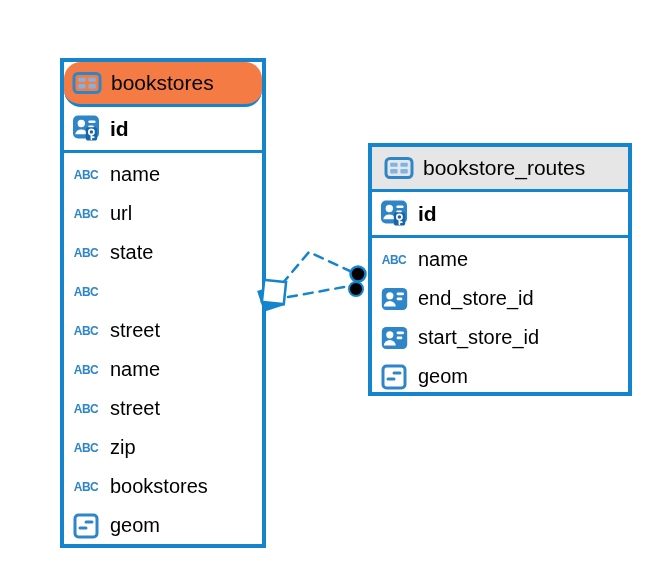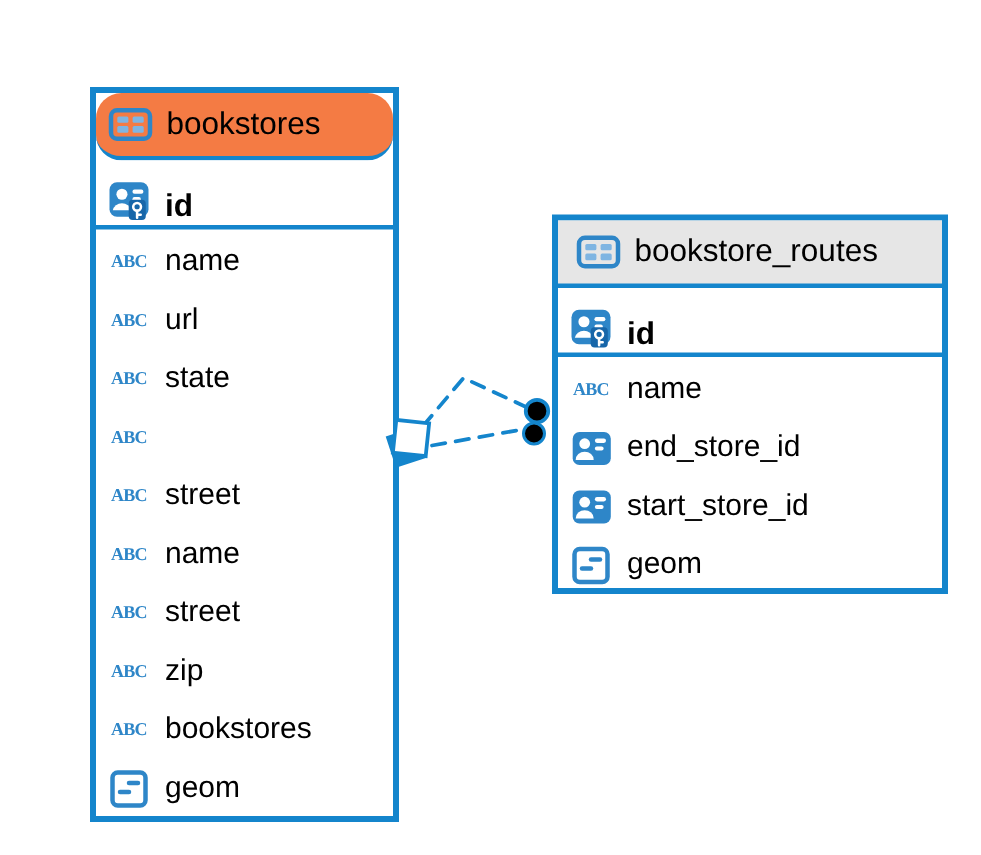--- a/index.html
+++ b/index.html
@@ -19,34 +19,34 @@
   .t0 { left:60px; top:58px; width:206px; height:490px; }
   .t1 { left:368px; top:143px; width:264px; height:253px; }
 
   .thead {
     height:42px; border-bottom:3px solid var(--accent);
     display:flex; align-items:center; gap:9px; padding:0 8px;
     font-size:21px;
   }
   .pkrow {
     height:43px; border-bottom:3px solid var(--accent);
-    display:flex; align-items:flex-end; gap:9px; padding:0 7px;
+    display:flex; align-items:center; gap:9px; padding:0 7px;
     font-weight:bold; font-size:21px;
   }
   .fields { padding:2px 0; }
   .frow {
     height:39px; display:flex; align-items:center; gap:9px;
     padding:0 7px; font-size:20px;
   }
   .icon {
     display:inline-flex; align-items:center; justify-content:center;
     width:30px; flex:0 0 auto; color:var(--icon-blue);
   }
   .abc {
-    font-family:Liberation Serif, serif; font-weight:bold;
+    font-family:Liberation Sans, sans-serif; font-weight:bold;
     font-size:12px; letter-spacing:-0.5px; color:var(--icon-blue);
   }
   .cell { fill:var(--icon-cell); }
   .keypatch { fill:var(--key-patch); }
 
   
   .connector { position:absolute; left:0; top:0; pointer-events:none; }
   .connector [data-interactable="true"] { pointer-events:auto; }
   .dash {
     stroke:var(--accent); stroke-width:2.5; stroke-dasharray:9 7;

